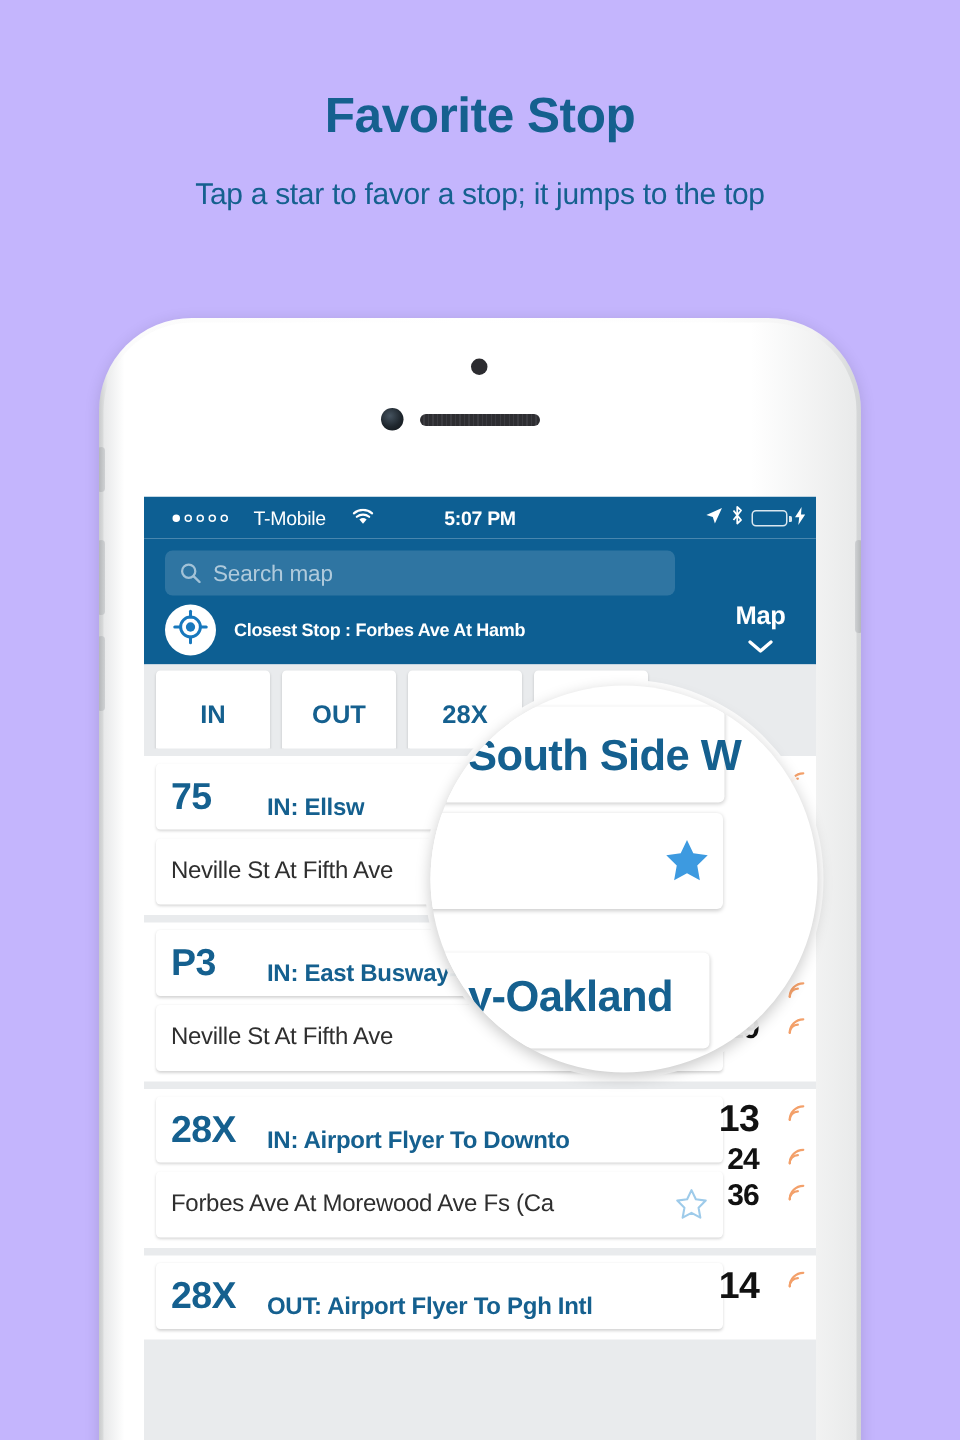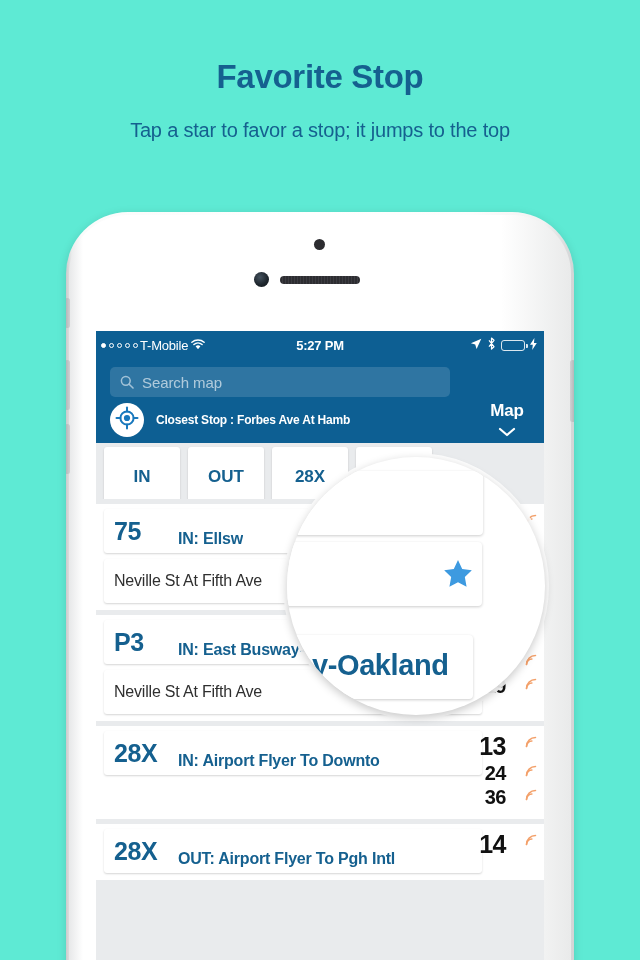--- a/index.html
+++ b/index.html
@@ -8,21 +8,21 @@
     width: 640px;
     height: 960px;
     overflow: hidden;
     background: #ffffff;
     font-family: "Liberation Sans", sans-serif;
   }
   #root {
     position: relative;
     width: 640px;
     height: 960px;
-    background: #5eead4;
+    background: #c4b5fd;
     overflow: hidden;
   }
 
   
   .promo-title {
     position: absolute;
     left: 0; right: 0;
     top: 58px;
     text-align: center;
     font-size: 33px;
@@ -116,22 +116,22 @@
 
   
   .statusbar {
     position: relative;
     height: 28px;
     background: #0d5f93;
     color: #ffffff;
     font-size: 13px;
   }
   .sb-left {
-    position: absolute; left: 5px; top: 0; height: 28px;
-    display: flex; align-items: center; gap: 2px;
+    position: absolute; left: 19px; top: 0; height: 28px;
+    display: flex; align-items: center; gap: 17px;
   }
   .sb-dots { display: flex; align-items: center; gap: 3px; }
   .sb-dot {
     width: 5px; height: 5px; border-radius: 50%;
     border: 1px solid #ffffff; box-sizing: border-box;
   }
   .sb-dot.on { background: #ffffff; }
   .sb-carrier { font-size: 13px; font-weight: normal; letter-spacing: -0.2px; }
   .sb-wifi { margin-left: 1px; font-size: 13px; line-height: 1; }
   .sb-time {
@@ -376,21 +376,21 @@
           </span>
           <span class="sb-carrier">T-Mobile</span>
           <span class="sb-wifi">
             <svg width="14" height="11" viewBox="0 0 14 11">
                 <path d="M7 10.2 L4.6 7.3 a3.8 3.8 0 0 1 4.8 0 Z" fill="#fff"></path>
                 <path d="M2.9 5.5 a6.4 6.4 0 0 1 8.2 0" stroke="#fff" stroke-width="1.5" fill="none" stroke-linecap="round"></path>
                 <path d="M0.9 3.2 a9.5 9.5 0 0 1 12.2 0" stroke="#fff" stroke-width="1.5" fill="none" stroke-linecap="round"></path>
               </svg>
           </span>
         </div>
-        <div class="sb-time">5:27 PM</div>
+        <div class="sb-time">5:07 PM</div>
         <div class="sb-right">
           <span>
             <svg width="12" height="12" viewBox="0 0 12 12">
                 <path d="M11.3 0.7 L0.9 5.3 L5.2 6.6 L6.6 11 Z" fill="#fff"></path>
               </svg>
           </span>
           <span>
             <svg width="9" height="13" viewBox="0 0 9 13">
                 <path d="M2 3.3 L7 9.7 L4.5 12 V1 L7 3.3 L2 9.7" stroke="#fff" stroke-width="1.2" fill="none" stroke-linejoin="round"></path>
               </svg>
@@ -531,20 +531,28 @@
             </div>
           </div>
         </div>
 
         <div class="route-group">
           <div class="route-left">
             <div class="route-card">
               <span class="route-num">28X</span>
               <span class="route-dest">IN: Airport Flyer To Downto</span>
             </div>
+            <div class="stop-card">
+              <span class="stop-name">Forbes Ave At Morewood Ave Fs (Ca</span>
+              <span class="star">
+                <svg width="22" height="22" viewBox="0 0 22 22">
+                    <path d="M11 1.4 L13.9 7.5 L20.5 8.4 L15.7 13.1 L16.9 19.8 L11 16.6 L5.1 19.8 L6.3 13.1 L1.5 8.4 L8.1 7.5 Z" fill="none" stroke="#9ecbea" stroke-width="1.4" stroke-linejoin="round"></path>
+                  </svg>
+              </span>
+            </div>
           </div>
           <div class="route-right">
             <div class="time-row first">
               <span class="time-val">13</span>
               <span class="live-icon">
                 <svg width="14" height="14" viewBox="0 0 14 14">
                     <path d="M2.5 11.5 a5.4 5.4 0 0 1 5.4 -5.4" stroke="#f3a06a" stroke-width="1.5" fill="none" stroke-linecap="round"></path>
                     <path d="M2.5 11.5 a9 9 0 0 1 9 -9" stroke="#f3a06a" stroke-width="1.5" fill="none" stroke-linecap="round"></path>
                   </svg>
               </span>
@@ -593,20 +601,21 @@
       </div>
     </div>
   </div>
 
   <div class="lens">
     <div class="lens-inner">
       <div class="lens-card lens-card-a"></div>
       <div class="lens-card lens-card-b"></div>
       <div class="lens-card lens-card-c"></div>
       <span class="lens-t1-pre">5</span>
+      <span class="lens-txt lens-t1">South Side W</span>
       <span class="lens-star">
         <svg width="32" height="32" viewBox="0 0 22 22">
             <path d="M11 1.4 L13.9 7.5 L20.5 8.4 L15.7 13.1 L16.9 19.8 L11 16.6 L5.1 19.8 L6.3 13.1 L1.5 8.4 L8.1 7.5 Z" fill="#3d9ae0"></path>
           </svg>
       </span>
       <span class="lens-txt lens-t3">y-Oakland</span>
     </div>
   </div>
 
 </div>

